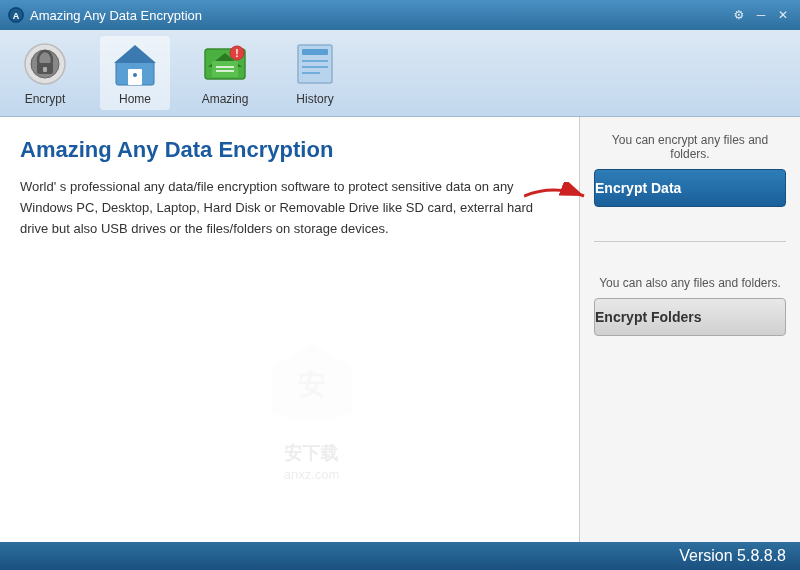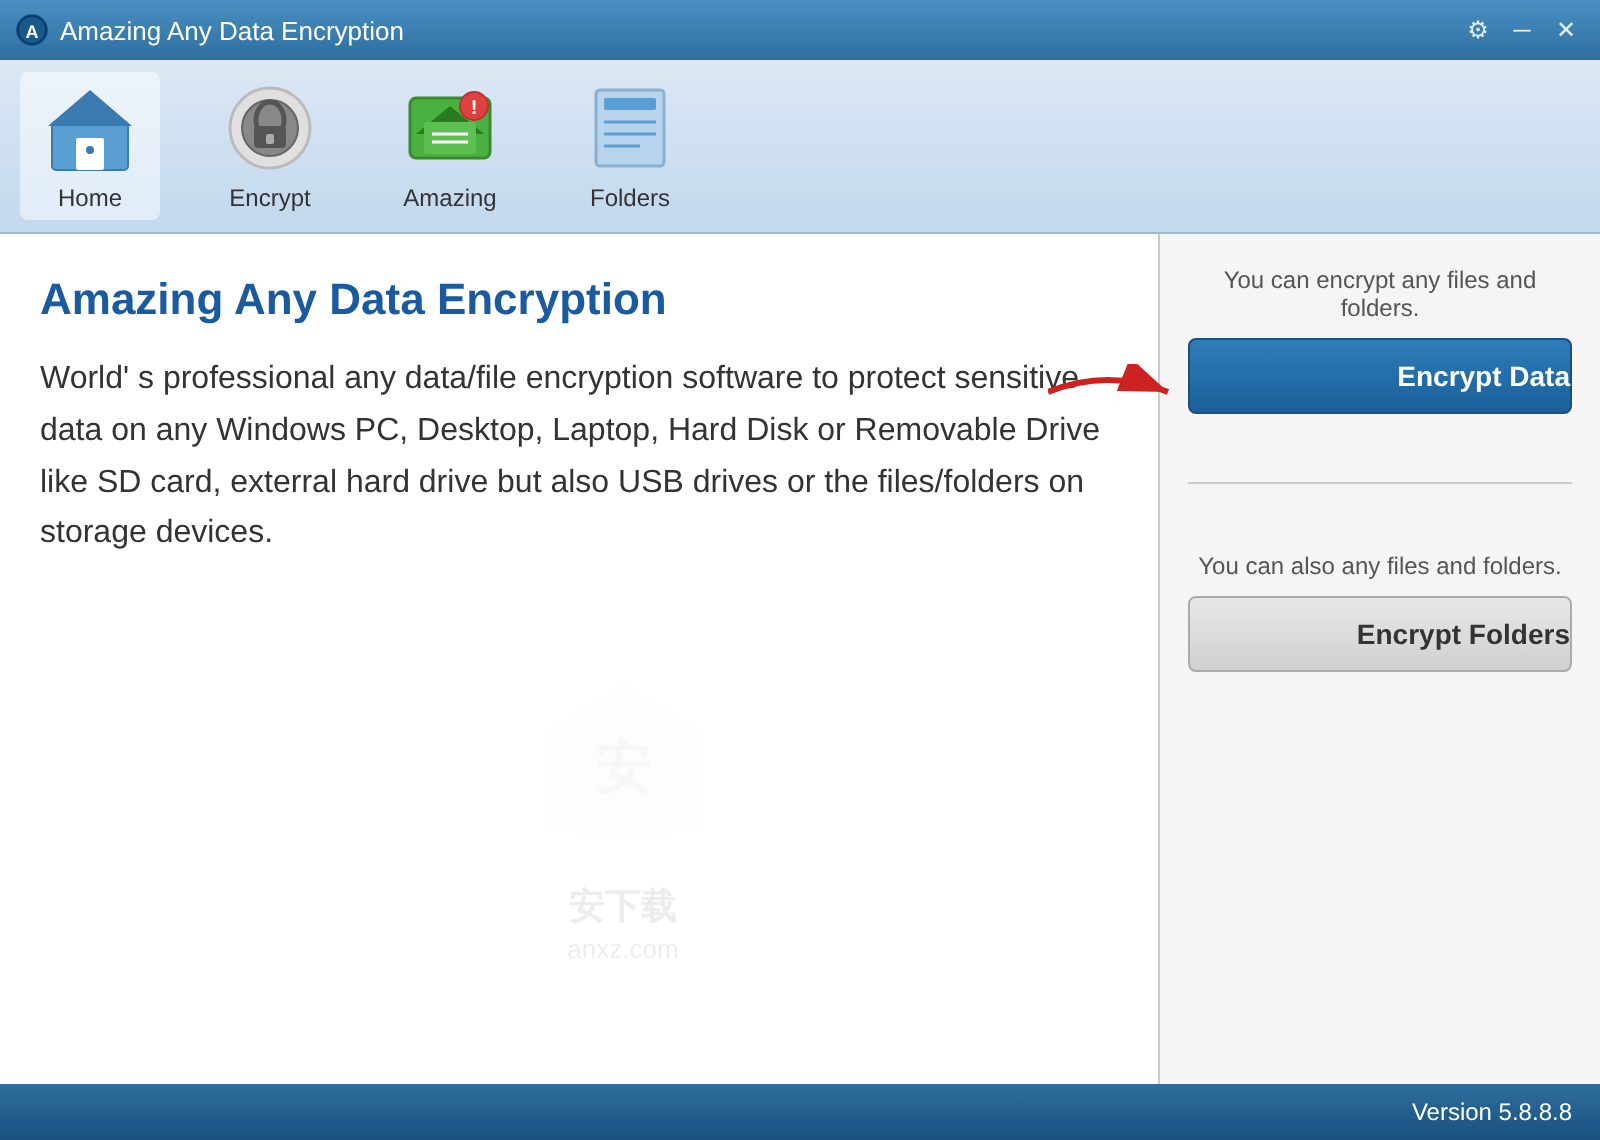--- a/index.html
+++ b/index.html
@@ -116,21 +116,21 @@
       overflow: hidden;
     }
     .app-title {
       font-size: 22px;
       font-weight: bold;
       color: #1a5a9e;
       margin-bottom: 14px;
       line-height: 1.2;
     }
     .app-description {
-      font-size: 16px;
+      font-size: 13px;
       color: #333;
       line-height: 1.6;
     }
 
     
     .watermark {
       position: absolute;
       bottom: 60px;
       left: 50%;
       transform: translateX(-30%);
@@ -165,21 +165,21 @@
       display: block;
       width: 100%;
       padding: 10px 0;
       background: linear-gradient(to bottom, #2e7db8, #1a5f9a);
       color: white;
       border: none;
       border-radius: 4px;
       font-size: 14px;
       font-weight: bold;
       cursor: pointer;
-      text-align: right;
+      text-align: left;
       border: 1px solid #1a5080;
     }
     .right-btn.secondary {
       background: linear-gradient(to bottom, #e8e8e8, #d0d0d0);
       color: #333;
       border: 1px solid #aaa;
     }
 
     
     .right-divider {
@@ -190,21 +190,21 @@
 
     
     .status-bar {
       background: linear-gradient(to bottom, #2d6f9e, #1a5080);
       height: 28px;
       display: flex;
       align-items: center;
       justify-content: flex-end;
       padding: 0 14px;
       color: white;
-      font-size: 12px;
+      font-size: 16px;
     }
   </style>
 </head>
 <body>
 
 <div class="window">
 
   <div class="title-bar">
     <div class="title-bar-icon">
       <svg width="16" height="16" viewBox="0 0 16 16">
@@ -214,44 +214,44 @@
     </div>
     <span class="title-bar-title">Amazing Any Data Encryption</span>
     <div class="title-bar-controls">
       <div class="title-bar-btn">⚙</div>
       <div class="title-bar-btn">─</div>
       <div class="title-bar-btn">✕</div>
     </div>
   </div>
 
   <div class="toolbar">
-
-    <div class="toolbar-item active">
-      <div class="toolbar-icon">
-        <svg width="46" height="46" viewBox="0 0 46 46">
-          <rect x="4" y="20" width="38" height="24" rx="2" fill="#5a9fd4" stroke="#3a7ab0" stroke-width="1"></rect>
-          <polygon points="23,4 2,22 44,22" fill="#3a7ab0"></polygon>
-          <rect x="16" y="28" width="14" height="16" rx="1" fill="white"></rect>
-          <circle cx="23" cy="34" r="2" fill="#3a7ab0"></circle>
-        </svg>
-      </div>
-      <span class="toolbar-label">Home</span>
-    </div>
 
     <div class="toolbar-item">
       <div class="toolbar-icon">
         <svg width="46" height="46" viewBox="0 0 46 46">
           <circle cx="23" cy="23" r="20" fill="#e0e0e0" stroke="#bbb" stroke-width="1.5"></circle>
           <circle cx="23" cy="23" r="14" fill="#888" stroke="#666" stroke-width="1"></circle>
           <ellipse cx="23" cy="19" rx="7" ry="9" fill="none" stroke="#555" stroke-width="2.5"></ellipse>
           <rect x="15" y="22" width="16" height="11" rx="2" fill="#555"></rect>
           <rect x="21" y="26" width="4" height="5" rx="1" fill="#aaa"></rect>
         </svg>
       </div>
       <span class="toolbar-label">Encrypt</span>
+    </div>
+
+    <div class="toolbar-item active">
+      <div class="toolbar-icon">
+        <svg width="46" height="46" viewBox="0 0 46 46">
+          <rect x="4" y="20" width="38" height="24" rx="2" fill="#5a9fd4" stroke="#3a7ab0" stroke-width="1"></rect>
+          <polygon points="23,4 2,22 44,22" fill="#3a7ab0"></polygon>
+          <rect x="16" y="28" width="14" height="16" rx="1" fill="white"></rect>
+          <circle cx="23" cy="34" r="2" fill="#3a7ab0"></circle>
+        </svg>
+      </div>
+      <span class="toolbar-label">Home</span>
     </div>
 
     <div class="toolbar-item">
       <div class="toolbar-icon">
         <svg width="46" height="46" viewBox="0 0 46 46">
           <rect x="3" y="8" width="40" height="30" rx="3" fill="#4ab040" stroke="#3a8a30" stroke-width="1.5"></rect>
           <polygon points="23,12 6,26 40,26" fill="#2a7a22"></polygon>
           <rect x="10" y="20" width="26" height="16" rx="1" fill="#5cc050"></rect>
           <line x1="14" y1="26" x2="32" y2="26" stroke="white" stroke-width="1.5"></line>
           <line x1="14" y1="30" x2="32" y2="30" stroke="white" stroke-width="1.5"></line>
@@ -265,21 +265,21 @@
     <div class="toolbar-item">
       <div class="toolbar-icon">
         <svg width="46" height="46" viewBox="0 0 46 46">
           <rect x="6" y="4" width="34" height="38" rx="2" fill="#b8d4ec" stroke="#8ab0d0" stroke-width="1.5"></rect>
           <rect x="10" y="8" width="26" height="6" rx="1" fill="#5a9fd4"></rect>
           <line x1="10" y1="20" x2="36" y2="20" stroke="#5a9fd4" stroke-width="1.5"></line>
           <line x1="10" y1="26" x2="36" y2="26" stroke="#5a9fd4" stroke-width="1.5"></line>
           <line x1="10" y1="32" x2="28" y2="32" stroke="#5a9fd4" stroke-width="1.5"></line>
         </svg>
       </div>
-      <span class="toolbar-label">Folders</span>
+      <span class="toolbar-label">History</span>
     </div>
   </div>
 
   <div class="content">
 
     <div class="left-panel">
       <h1 class="app-title">Amazing Any Data Encryption</h1>
       <p class="app-description">World' s professional any data/file encryption software to protect sensitive data on any Windows PC, Desktop, Laptop, Hard Disk or Removable Drive like SD card, exterral hard drive but also USB drives or the files/folders on storage devices.</p>
 
       <div class="watermark">

